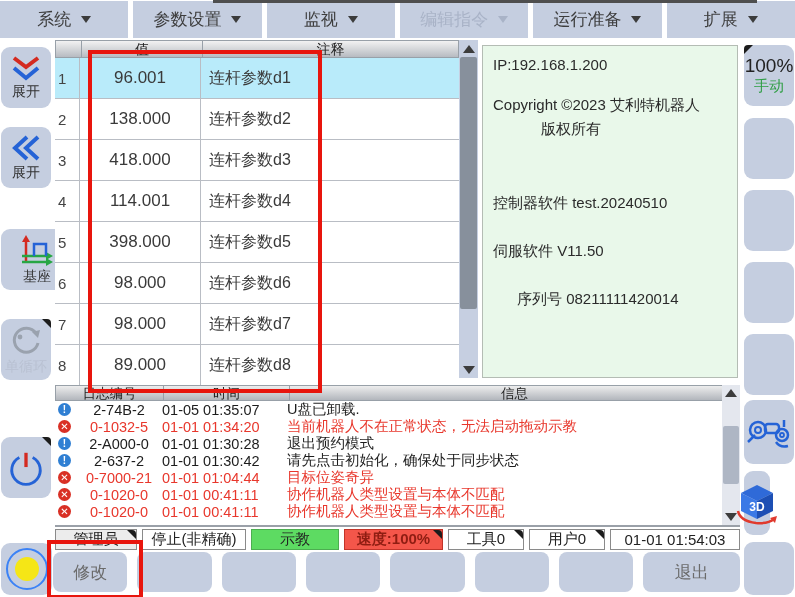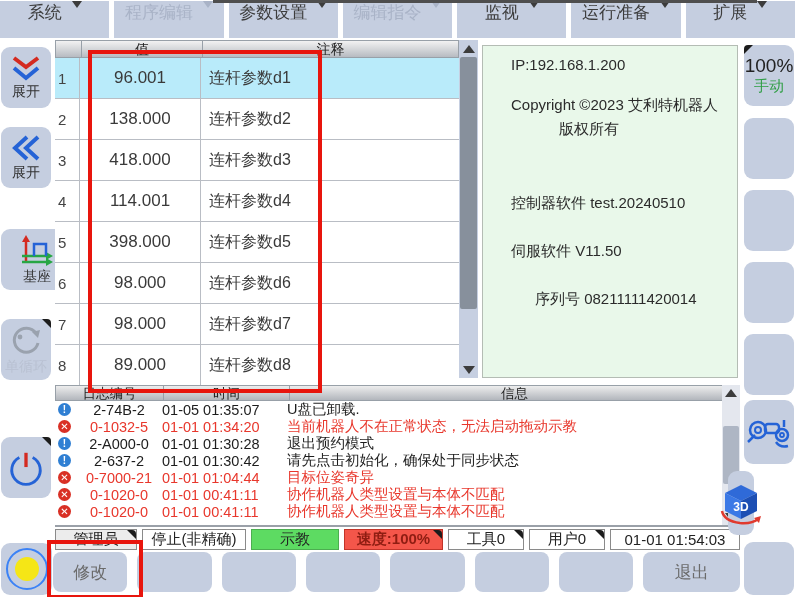--- a/index.html
+++ b/index.html
@@ -1,20 +1,20 @@
 <!DOCTYPE html>
 <html><head>
 <meta charset="utf-8">
 <style>
   html,body{margin:0;padding:0;background:#fff;}
   #screen{position:relative;width:795px;height:597px;background:#ffffff;overflow:hidden;
           font-family:"Liberation Sans","DejaVu Sans",sans-serif;color:#333;}
   
   .topbar{position:absolute;left:0;top:0;width:795px;height:38px;display:flex;gap:5px;background:#fff;}
-  .mbtn{flex:1;margin-top:1px;background:#c5cee0;display:flex;justify-content:center;
+  .mbtn{flex:1;margin-top:1px;background:#c5cee0;display:flex;align-items:center;justify-content:center;
         gap:10px;font-size:17px;color:#3d3d3d;cursor:pointer;}
   .mbtn.disabled{color:#a9b3c7;cursor:default;}
   .tri-down{width:0;height:0;border-left:6px solid transparent;border-right:6px solid transparent;border-top:8px solid #3c3c3c;}
   .tri-up{width:0;height:0;border-left:6px solid transparent;border-right:6px solid transparent;border-bottom:8px solid #3c3c3c;}
   .tri-down.sm{border-left-width:5px;border-right-width:5px;border-top-width:7px;}
   .mbtn.disabled .tri-down{border-top-color:#a9b3c7;}
   .topline{position:absolute;left:213px;top:0;width:544px;height:3px;background:#4e4e4e;z-index:6;}
   
   .sbtn{position:absolute;background:#c5cee0;border-radius:9px;display:flex;flex-direction:column;
         align-items:center;justify-content:center;cursor:pointer;}
@@ -38,21 +38,21 @@
   .prow .c0{width:25px;font-size:15px;color:#444;display:flex;align-items:center;padding-left:3px;box-sizing:border-box;border-right:1px solid #b9bdc4;}
   .prow .c1{width:120px;display:flex;align-items:center;justify-content:center;border-right:1px solid #b9bdc4;color:#3a3a3a;}
   .prow .c2{flex:1;display:flex;align-items:center;padding-left:8px;font-size:16px;color:#3a3a3a;}
   
   .vscroll{position:absolute;width:19px;background:#c6cfe1;display:flex;flex-direction:column;align-items:center;}
   .vscroll .sarrow{height:17px;display:flex;align-items:center;justify-content:center;width:100%;cursor:pointer;}
   .vscroll .sthumb{width:17px;background:#87909c;border-radius:2px;cursor:grab;}
   .vscroll .strack{flex:1;width:100%;display:flex;flex-direction:column;align-items:center;}
   
   .infopanel{position:absolute;left:482px;top:45px;width:256px;height:333px;background:#e9f8ea;border:1px solid #b4bcb4;
-             box-sizing:border-box;font-size:15px;color:#2b2b2b;padding:10px 0 0 28px;line-height:1.25;}
+             box-sizing:border-box;font-size:15px;color:#2b2b2b;padding:10px 0 0 10px;line-height:1.25;}
   .infopanel .ind{padding-left:48px;}
   
   .logpanel{position:absolute;left:55px;top:385px;width:685px;height:142px;background:#fff;border-bottom:2px solid #9aa0a8;
             box-sizing:border-box;overflow:hidden;}
   .loghead{display:flex;height:16px;background:linear-gradient(#ededed,#b2b6bc);border:1px solid #98a0a8;box-sizing:border-box;
            font-size:13.5px;color:#222;}
   .loghead .h0{width:107px;text-align:center;line-height:15px;}
   .loghead .h1{width:125px;text-align:center;border-left:1px solid #98a0a8;line-height:15px;}
   .loghead .h2{flex:1;text-align:center;border-left:1px solid #98a0a8;line-height:15px;}
   .logrows{position:absolute;left:0;top:16px;right:18px;}
@@ -86,34 +86,30 @@
 </head>
 <body>
 
 <div id="screen">
 
   <div class="topbar">
     <div class="mbtn">
       <span>系统</span>
       <span class="tri-down sm"></span>
     </div>
-    <div class="mbtn disabled">
-      <span>程序编辑</span>
-      <span class="tri-down sm"></span>
-    </div>
     <div class="mbtn">
       <span>参数设置</span>
+      <span class="tri-down sm"></span>
+    </div>
+    <div class="mbtn">
+      <span>监视</span>
       <span class="tri-down sm"></span>
     </div>
     <div class="mbtn disabled">
       <span>编辑指令</span>
-      <span class="tri-down sm"></span>
-    </div>
-    <div class="mbtn">
-      <span>监视</span>
       <span class="tri-down sm"></span>
     </div>
     <div class="mbtn">
       <span>运行准备</span>
       <span class="tri-down sm"></span>
     </div>
     <div class="mbtn">
       <span>扩展</span>
       <span class="tri-down sm"></span>
     </div>
@@ -367,21 +363,21 @@
         <line x1="2" y1="30" x2="9" y2="23" stroke="#2563d6" stroke-width="2.5"></line>
         <rect x="19" y="12" width="14" height="9" rx="3" stroke="#2563d6" stroke-width="2.5"></rect>
         <circle cx="36" cy="23" r="6" stroke="#2563d6" stroke-width="2.5"></circle>
         <circle cx="36" cy="23" r="2" stroke="#2563d6" stroke-width="1.8"></circle>
         <path d="M30 30 q4 6 12 4" stroke="#2563d6" stroke-width="2.5"></path>
         <line x1="38" y1="8" x2="38" y2="15" stroke="#2563d6" stroke-width="2.5"></line>
       </svg>
     </span>
   </div>
 
-  <div class="sbtn" style="left:728px;top:471px;width:26px;height:64px;">
+  <div class="sbtn" style="left:744px;top:471px;width:26px;height:64px;">
     <span>
       <svg width="46" height="46" viewBox="0 0 46 46" fill="none">
         <polygon points="23,5 39,13 23,21 7,13" fill="#2f6ad8"></polygon>
         <polygon points="7,13 23,21 23,39 7,31" fill="#3b79e6"></polygon>
         <polygon points="39,13 23,21 23,39 39,31" fill="#1d4fb4"></polygon>
         <text x="23" y="31" text-anchor="middle" font-size="12" font-weight="bold" fill="#ffffff" font-family="'Liberation Sans',sans-serif">3D</text>
         <path d="M4 31 Q6 41 22 43 Q34 44 40 39" stroke="#e03a2e" stroke-width="2.5" fill="none"></path>
         <polygon points="43,36 36,38 41,43" fill="#e03a2e"></polygon>
       </svg>
     </span>

